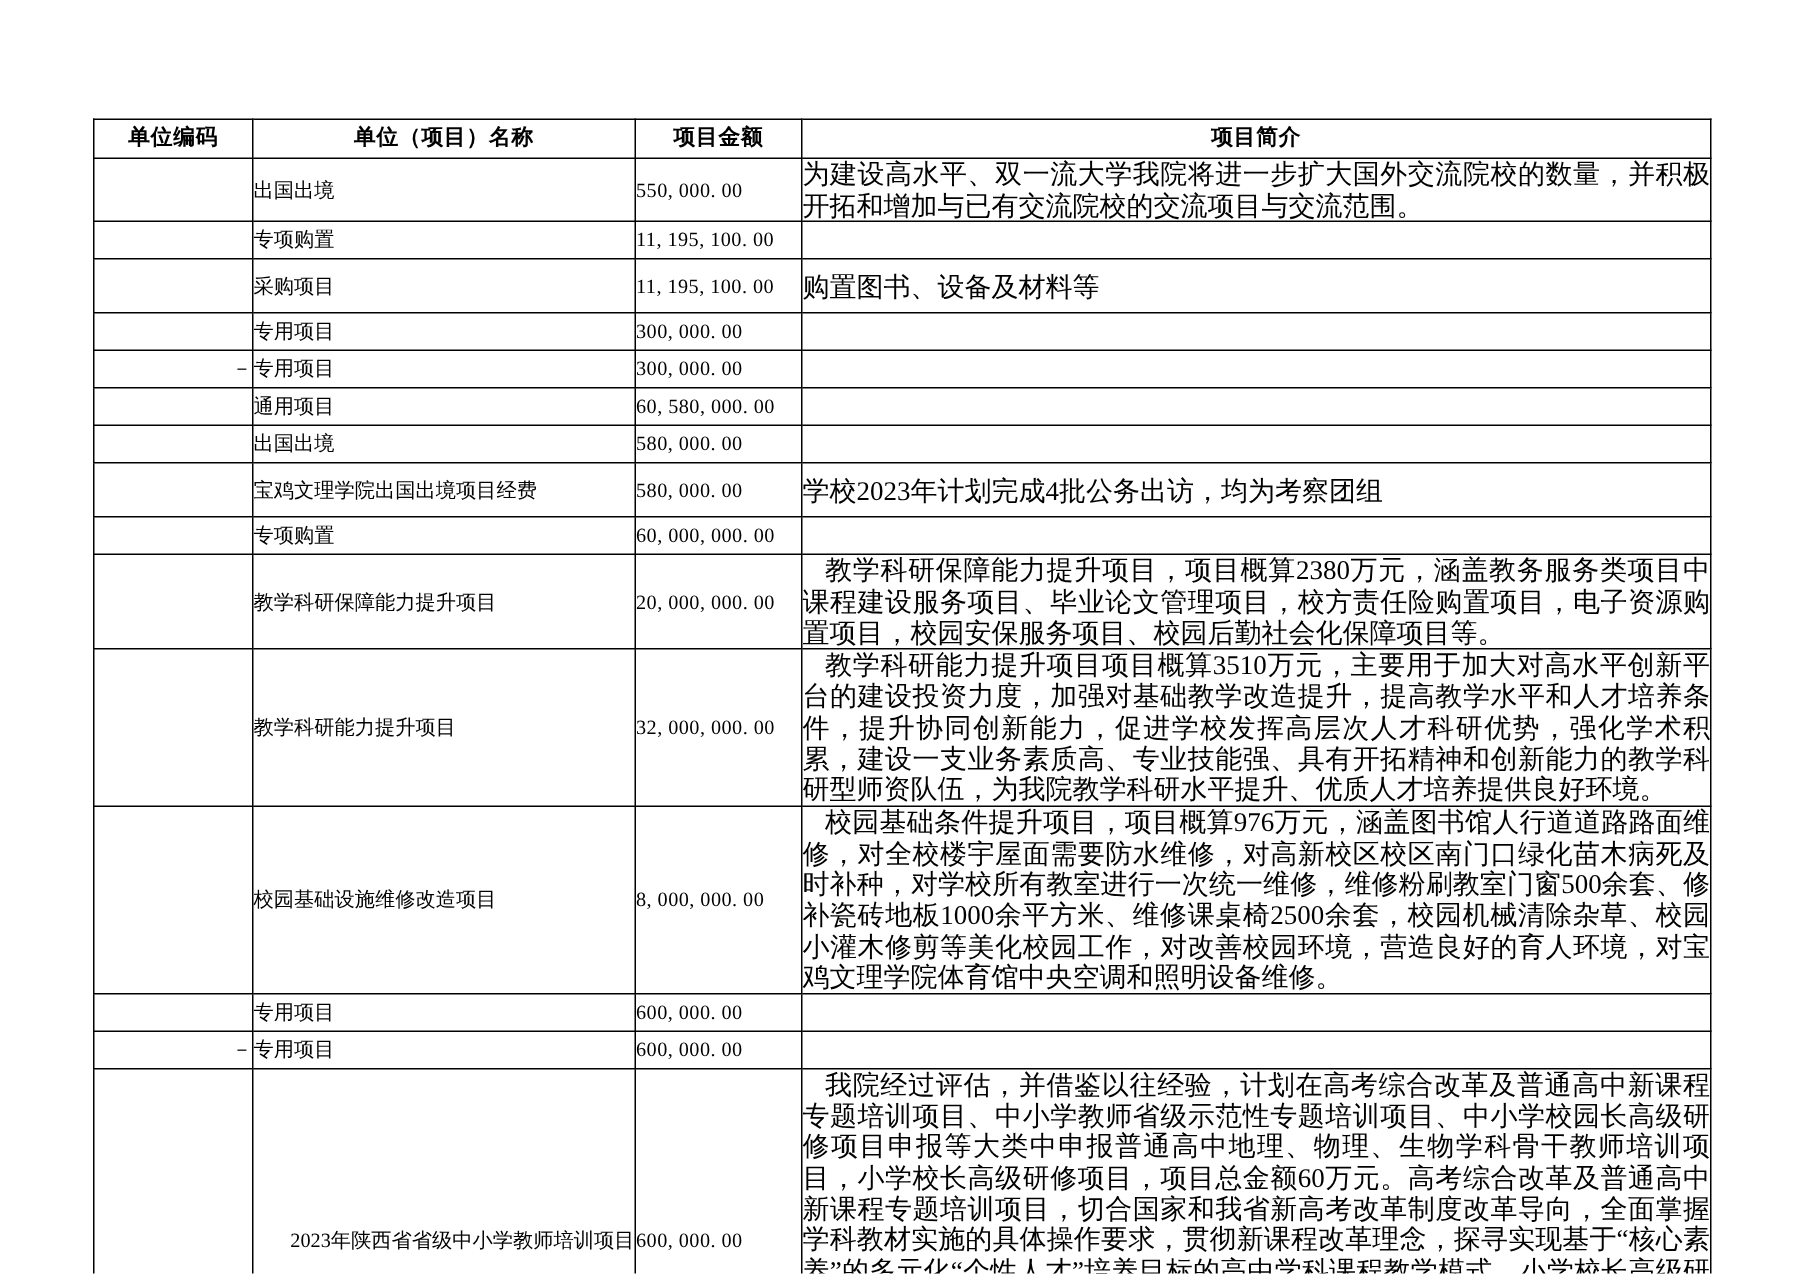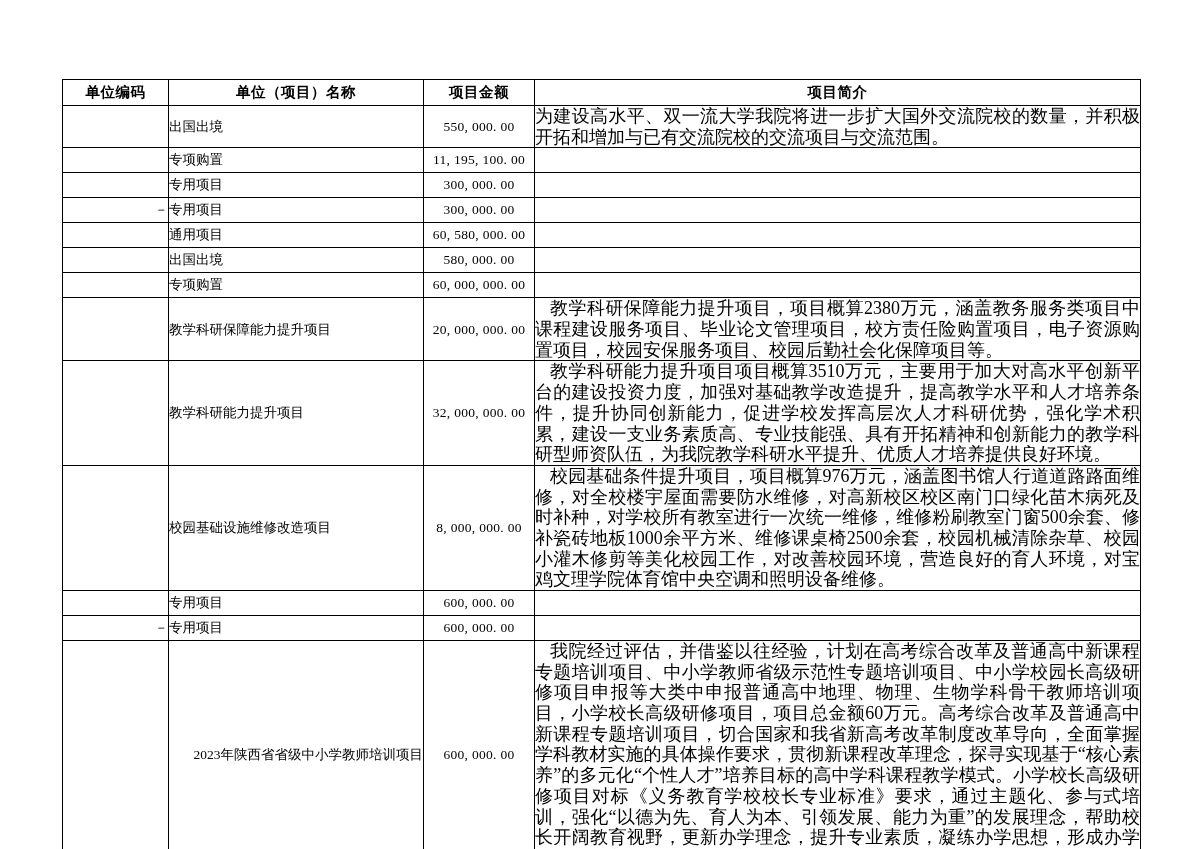--- a/index.html
+++ b/index.html
@@ -76,21 +76,21 @@
   .cell-name {
     text-align: left;
     padding: 3px 6px 3px 9px;
   }
   .cell-name.indent {
     text-indent: 14px;
     text-align: right;
   }
 
   .cell-amount {
-    text-align: center;
+    text-align: left;
     padding: 3px 2px 3px 4px;
     white-space: nowrap;
     letter-spacing: 0.3px;
   }
 
   .cell-desc {
     text-align: justify;
     text-align-last: left;
     padding: 2px 3px 2px 4px;
     line-height: 1.15;
@@ -148,20 +148,26 @@
           <td class="cell-name">出国出境</td>
           <td class="cell-amount">550, 000. 00</td>
           <td class="cell-desc">为建设高水平、双一流大学我院将进一步扩大国外交流院校的数量，并积极开拓和增加与已有交流院校的交流项目与交流范围。</td>
         </tr>
         <tr class="r-h1">
           <td class="cell-code"></td>
           <td class="cell-name">专项购置</td>
           <td class="cell-amount">11, 195, 100. 00</td>
           <td class="cell-desc"></td>
         </tr>
+        <tr class="r-h2">
+          <td class="cell-code"></td>
+          <td class="cell-name">采购项目</td>
+          <td class="cell-amount">11, 195, 100. 00</td>
+          <td class="cell-desc">购置图书、设备及材料等</td>
+        </tr>
         <tr class="r-h1">
           <td class="cell-code"></td>
           <td class="cell-name">专用项目</td>
           <td class="cell-amount">300, 000. 00</td>
           <td class="cell-desc"></td>
         </tr>
         <tr class="r-h1">
           <td class="cell-code dash">－</td>
           <td class="cell-name">专用项目</td>
           <td class="cell-amount">300, 000. 00</td>
@@ -171,20 +177,26 @@
           <td class="cell-code"></td>
           <td class="cell-name">通用项目</td>
           <td class="cell-amount">60, 580, 000. 00</td>
           <td class="cell-desc"></td>
         </tr>
         <tr class="r-h1">
           <td class="cell-code"></td>
           <td class="cell-name">出国出境</td>
           <td class="cell-amount">580, 000. 00</td>
           <td class="cell-desc"></td>
+        </tr>
+        <tr class="r-h2">
+          <td class="cell-code"></td>
+          <td class="cell-name">宝鸡文理学院出国出境项目经费</td>
+          <td class="cell-amount">580, 000. 00</td>
+          <td class="cell-desc">学校2023年计划完成4批公务出访，均为考察团组</td>
         </tr>
         <tr class="r-h1">
           <td class="cell-code"></td>
           <td class="cell-name">专项购置</td>
           <td class="cell-amount">60, 000, 000. 00</td>
           <td class="cell-desc"></td>
         </tr>
         <tr class="r-h3">
           <td class="cell-code"></td>
           <td class="cell-name">教学科研保障能力提升项目</td>

